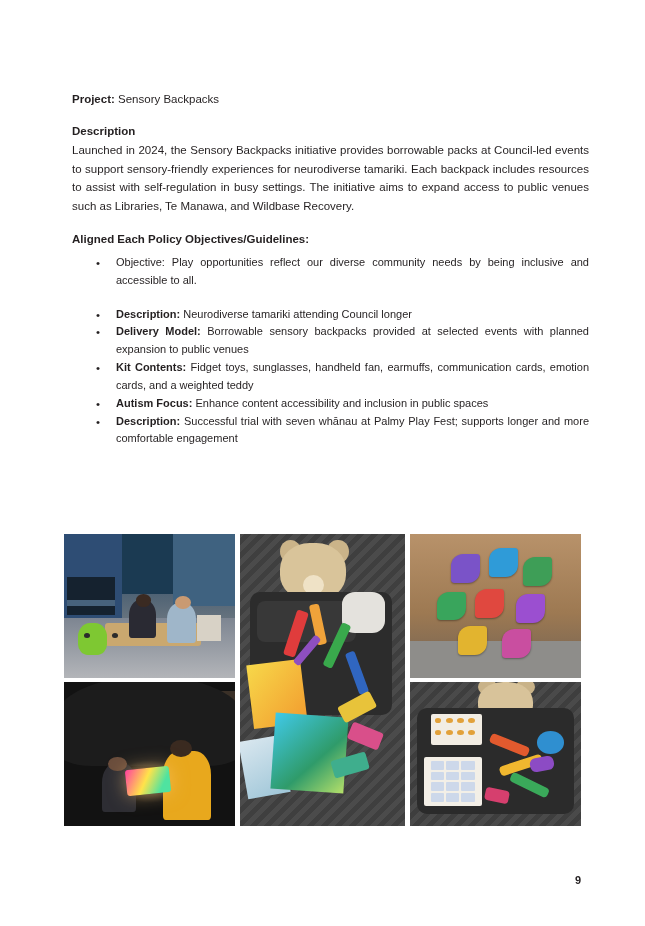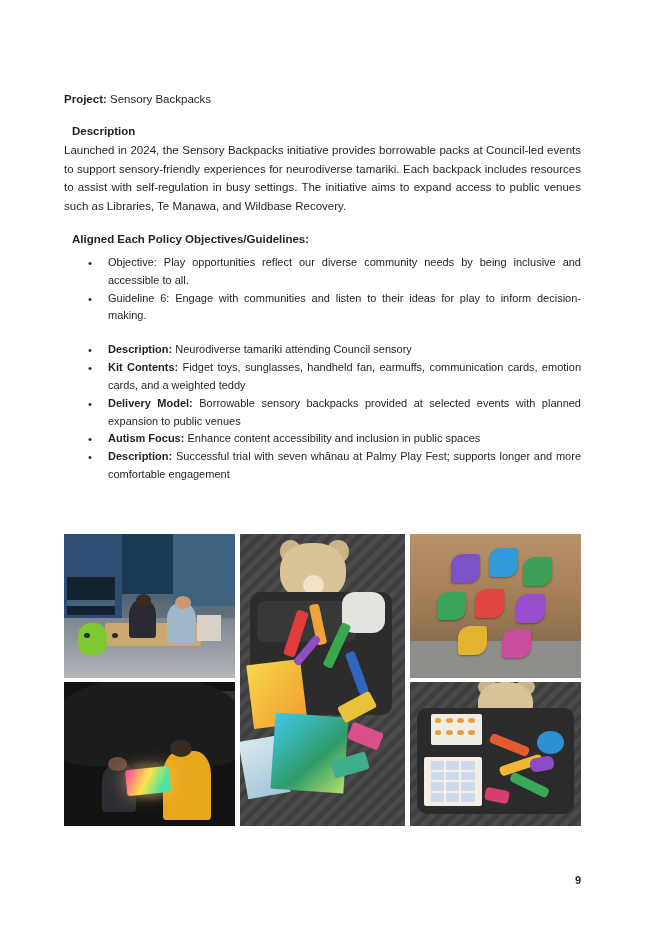--- a/index.html
+++ b/index.html
@@ -14,38 +14,38 @@
     position: relative;
     width: 645px;
     height: 926px;
     background: #ffffff;
     margin: 0 auto;
     overflow: hidden;
     box-sizing: border-box;
   }
   .content {
     position: absolute;
-    left: 64px;
+    left: 72px;
     top: 92px;
     width: 517px;
   }
   .line-project {
     font-size: 11.5px;
     color: #231f20;
     margin: 0 0 16px 0;
     line-height: 1.35;
   }
   .line-project .lbl {
     font-weight: bold;
   }
   h2.section {
     font-size: 11.5px;
     font-weight: bold;
     color: #231f20;
-    margin: 0 0 2px 8px;
+    margin: 0 0 2px 0;
     line-height: 1.35;
   }
   p.body {
     font-size: 11.5px;
     color: #231f20;
     margin: 0 0 16px 0;
     line-height: 1.62;
     text-align: justify;
     text-justify: inter-word;
   }
@@ -202,34 +202,31 @@
     </p>
 
     <h2 class="section">Description</h2>
     <p class="body">Launched in 2024, the Sensory Backpacks initiative provides borrowable packs at Council-led events to support sensory-friendly experiences for neurodiverse tamariki. Each backpack includes resources to assist with self-regulation in busy settings. The initiative aims to expand access to public venues such as Libraries, Te Manawa, and Wildbase Recovery.</p>
 
     <h2 class="section">Aligned Each Policy Objectives/Guidelines:</h2>
     <ul class="bullets gap-objectives">
       <li>
         <span>Objective: Play opportunities reflect our diverse community needs by being inclusive and accessible to all.</span>
       </li>
-      <li>
-        <span>Guideline 6: Engage with communities and listen to their ideas for play to inform decision-making.</span>
-      </li>
     </ul>
 
     <ul class="bullets impact-list">
       <li>
-        <span class="b">Description:</span><span> Neurodiverse tamariki attending Council sensory</span>
+        <span class="b">Description:</span><span> Neurodiverse tamariki attending Council longer</span>
+      </li>
+      <li>
+        <span class="b">Delivery Model:</span><span> Borrowable sensory backpacks provided at selected events with planned expansion to public venues</span>
       </li>
       <li>
         <span class="b">Kit Contents:</span><span> Fidget toys, sunglasses, handheld fan, earmuffs, communication cards, emotion cards, and a weighted teddy</span>
-      </li>
-      <li>
-        <span class="b">Delivery Model:</span><span> Borrowable sensory backpacks provided at selected events with planned expansion to public venues</span>
       </li>
       <li>
         <span class="b">Autism Focus:</span><span> Enhance content accessibility and inclusion in public spaces</span>
       </li>
       <li>
         <span class="b">Description:</span><span> Successful trial with seven whānau at Palmy Play Fest; supports longer and more comfortable engagement</span>
       </li>
     </ul>
   </div>
 

